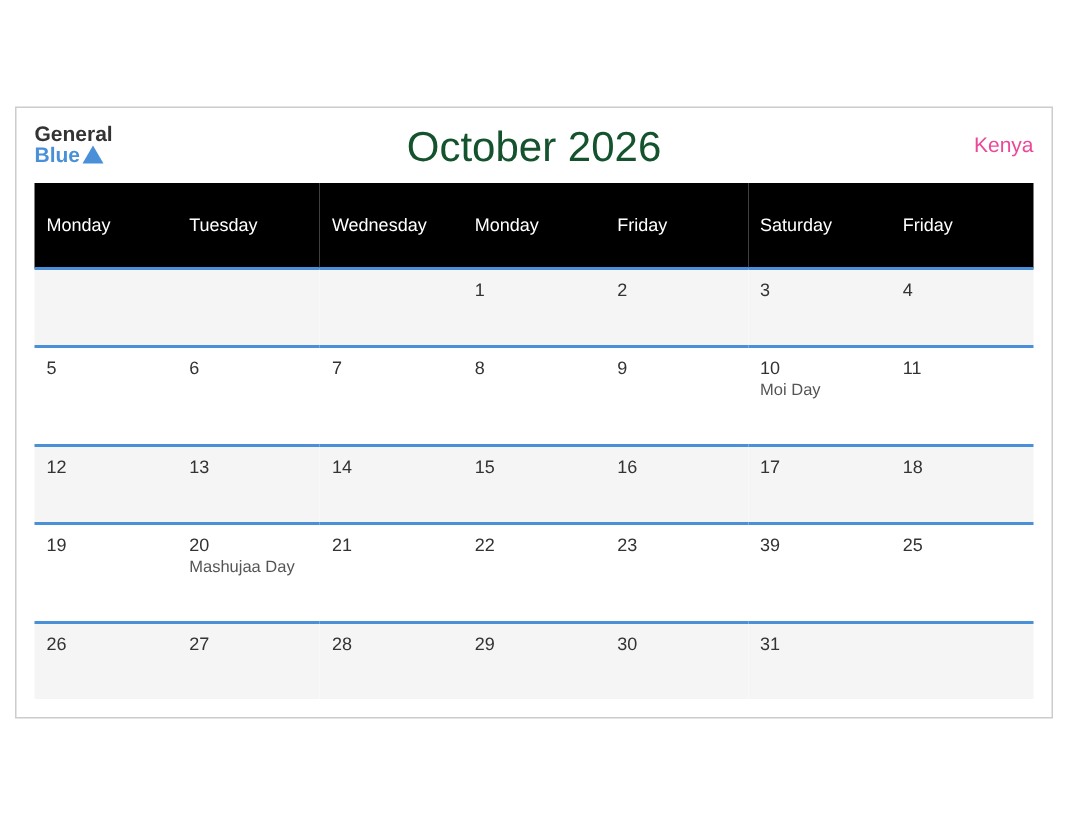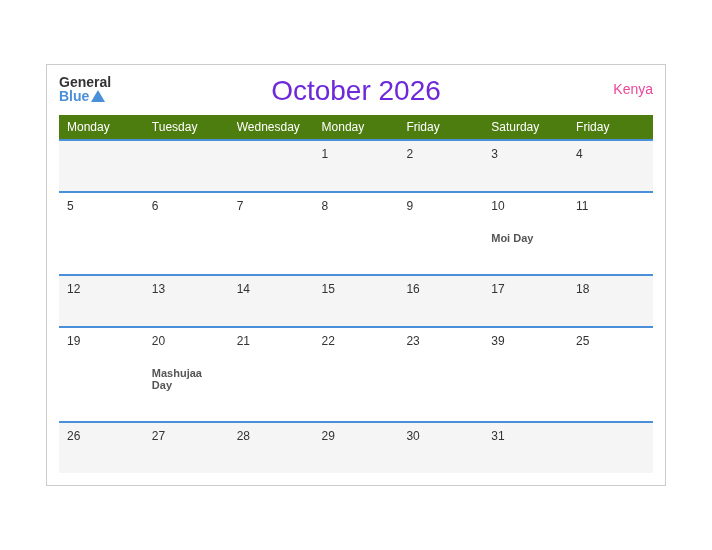--- a/index.html
+++ b/index.html
@@ -6,21 +6,21 @@
     body {
       font-family: Arial, sans-serif;
       background: #fff;
       width: 712px;
       height: 550px;
       display: flex;
       align-items: center;
       justify-content: center;
     }
     .calendar-container {
-      width: 620px;
+      width: 692px;
       background: #fff;
       border: 1px solid #ccc;
       padding: 10px 12px 12px;
     }
     .calendar-header {
       display: flex;
       align-items: center;
       justify-content: center;
       position: relative;
       margin-bottom: 8px;
@@ -50,40 +50,40 @@
       height: 0;
       border-left: 7px solid transparent;
       border-right: 7px solid transparent;
       border-bottom: 12px solid #4a90d9;
       display: inline-block;
       margin-left: 2px;
     }
     .calendar-title {
       font-size: 28px;
       font-weight: normal;
-      color: #6d28d9;
+      color: #14532d;
       text-align: center;
     }
     .country-label {
       position: absolute;
       right: 0;
       top: 6px;
       font-size: 14px;
       color: #ec4899;
     }
     .calendar-grid {
       width: 100%;
       border-collapse: collapse;
     }
     .calendar-grid thead tr th {
-      background-color: #4d7c0f;
+      background-color: #000000;
       color: #fff;
       font-size: 12px;
       font-weight: normal;
-      padding: 5px 8px;
+      padding: 21px 8px;
       text-align: left;
       border: none;
     }
     .calendar-grid tbody tr {
       border-top: 2px solid #4a90d9;
     }
     .calendar-grid tbody tr td {
       vertical-align: top;
       padding: 6px 8px 30px;
       font-size: 12px;
@@ -100,22 +100,21 @@
     }
     .day-number {
       display: block;
       font-size: 12px;
       color: #333;
     }
     .holiday-name {
       display: block;
       font-size: 11px;
       color: #555;
-      margin-top: 19px;
-      font-weight: bold;
+      margin-top: 2px;
     }
     .empty-cell {
       background: inherit;
     }
   </style>
 </head>
 <body>
 
 <div class="calendar-container">
   <div class="calendar-header">

